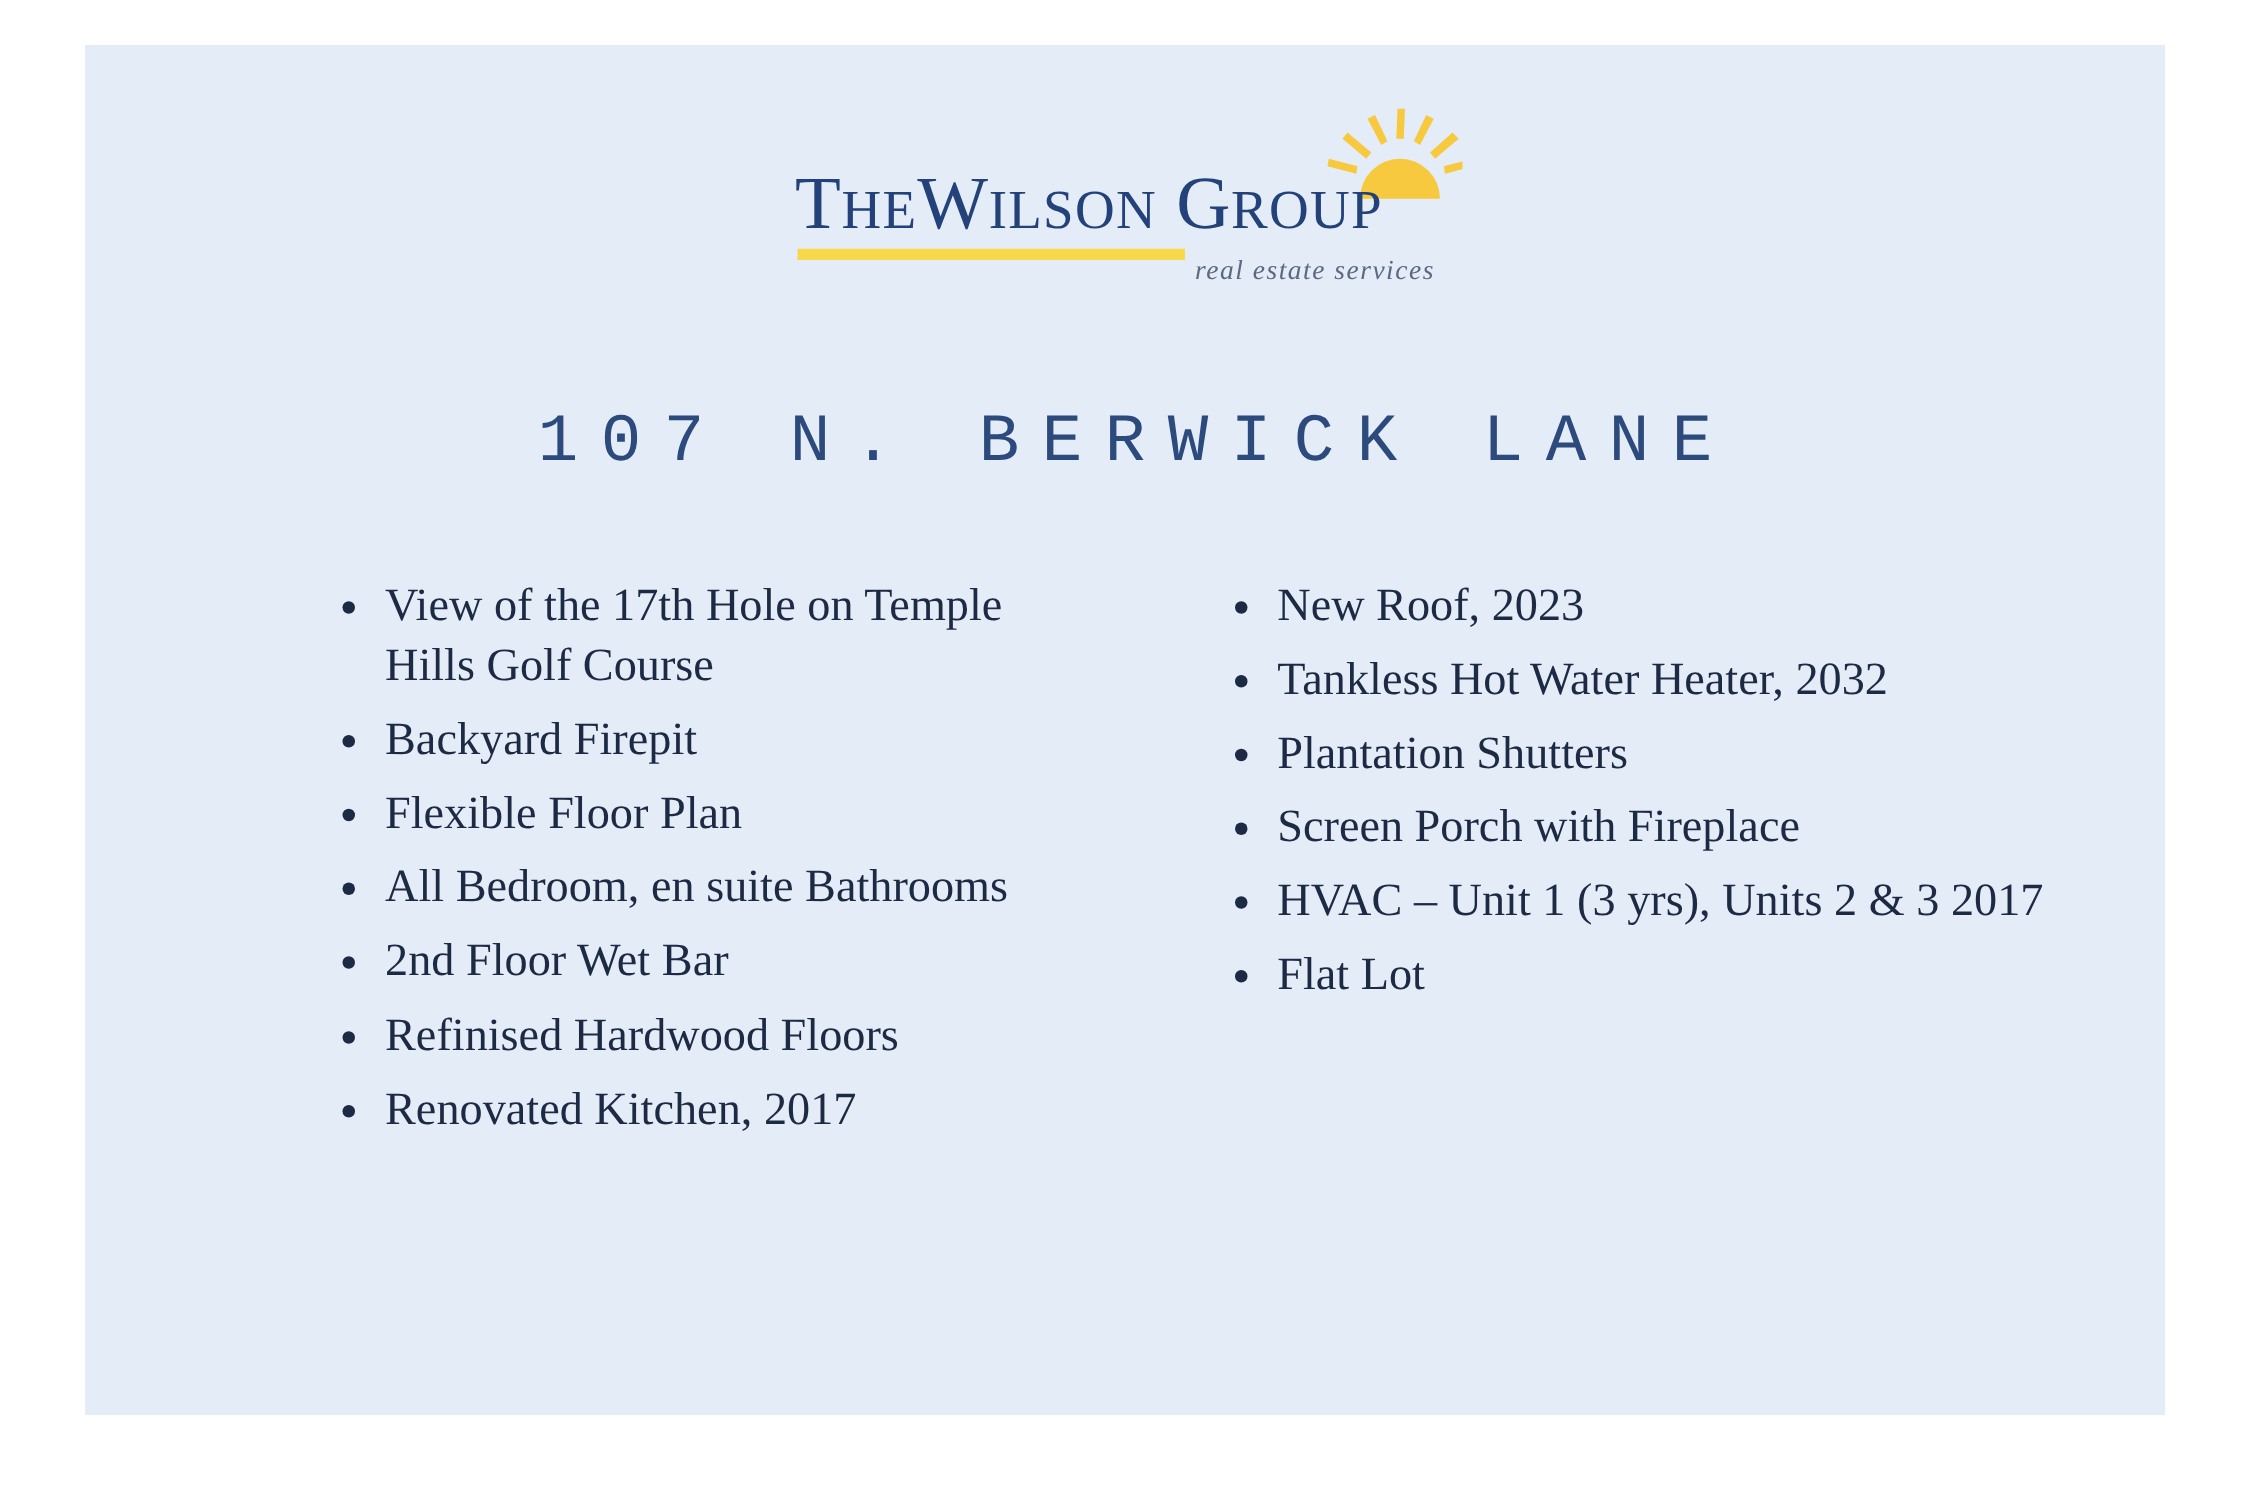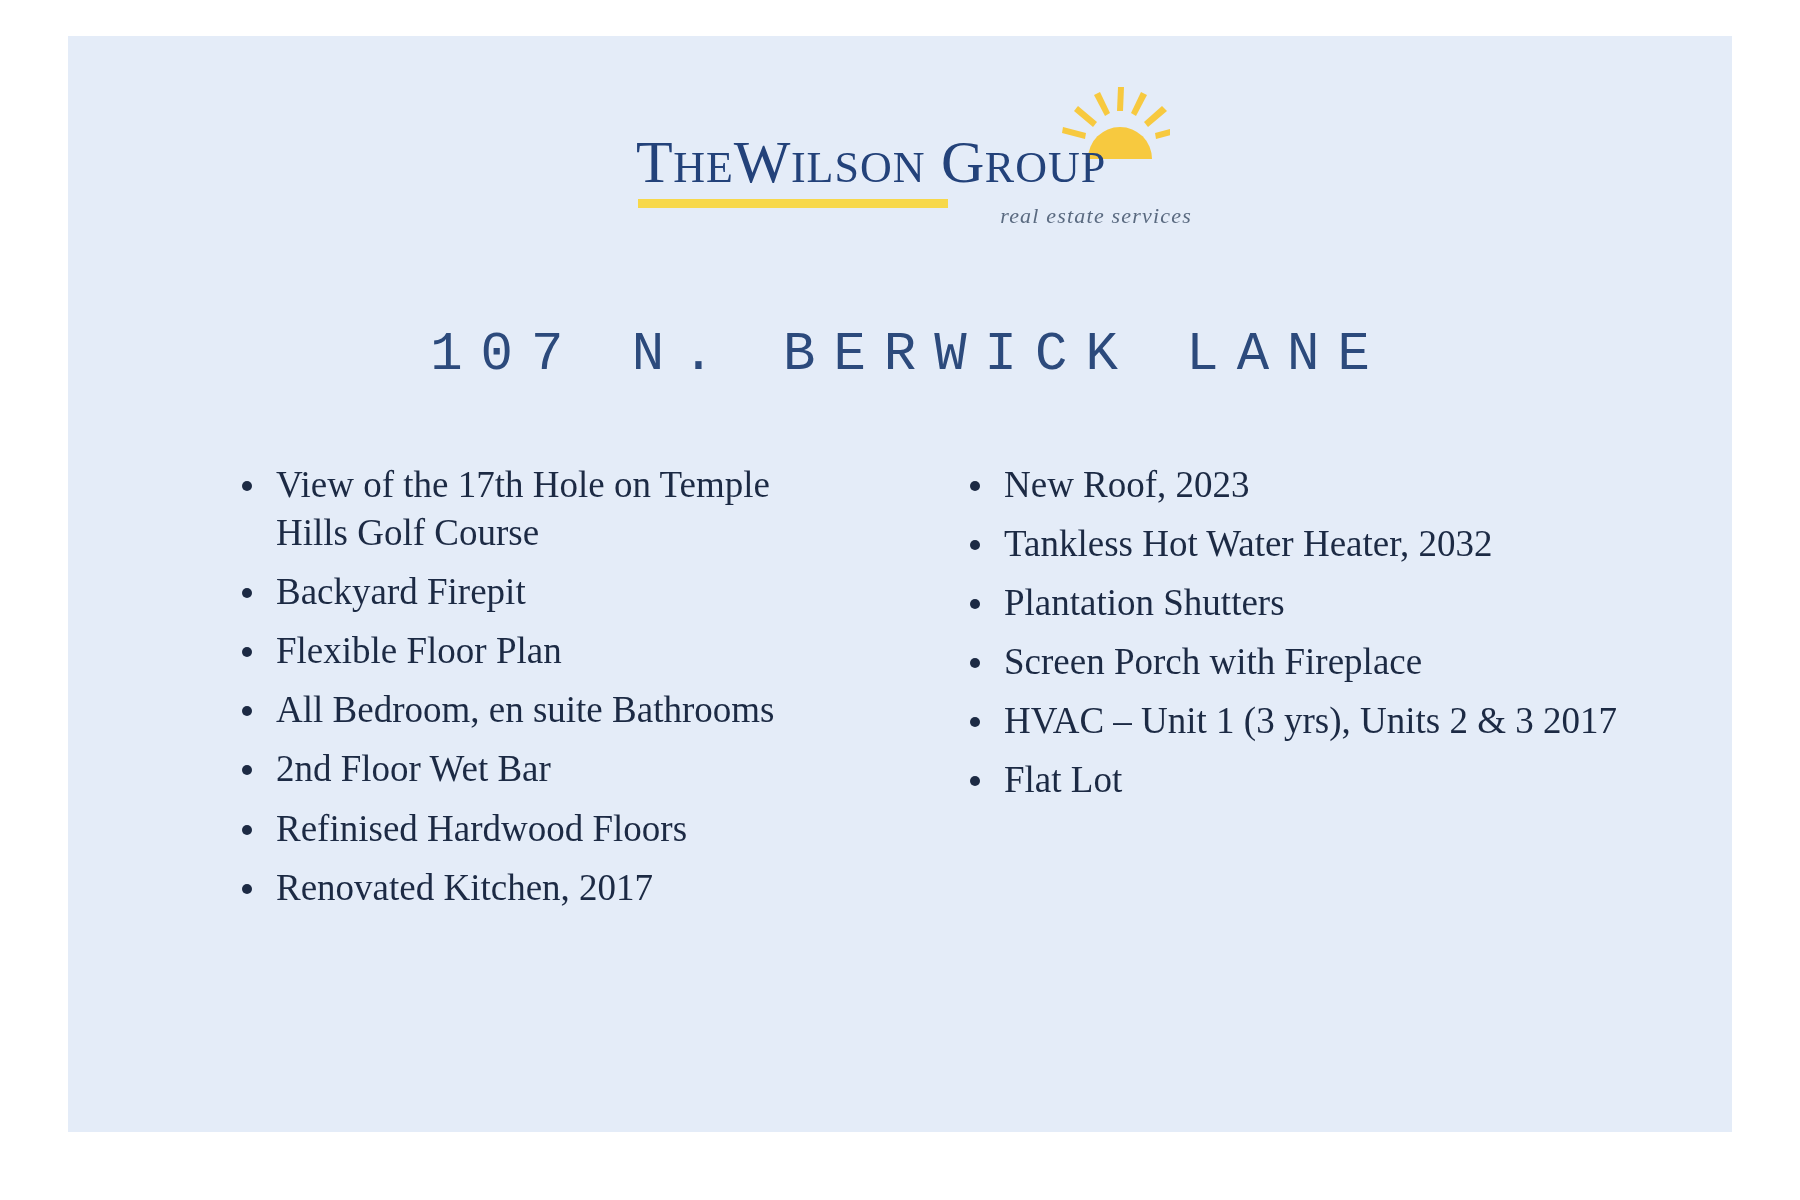--- a/index.html
+++ b/index.html
@@ -78,21 +78,21 @@
     width: 310px;
     height: 9px;
     background: #f7d84a;
   }
 
   .logo-tagline {
     position: absolute;
     left: 302px;
     top: 122px;
     width: 280px;
-    text-align: right;
+    text-align: center;
     font-family: "Liberation Serif", serif;
     font-style: italic;
     font-size: 22px;
     color: #5a6a80;
     letter-spacing: 1.2px;
   }
 
   
   .address {
     position: absolute;
@@ -118,20 +118,21 @@
   }
 
   .col {
     box-sizing: border-box;
   }
 
   .col-left {
     width: 790px;
     padding-left: 168px;
     padding-right: 20px;
+    margin-left: 32px;
   }
 
   .col-right {
     width: 874px;
     padding-left: 106px;
     padding-right: 15px;
   }
 
   ul.features {
     list-style: none;

